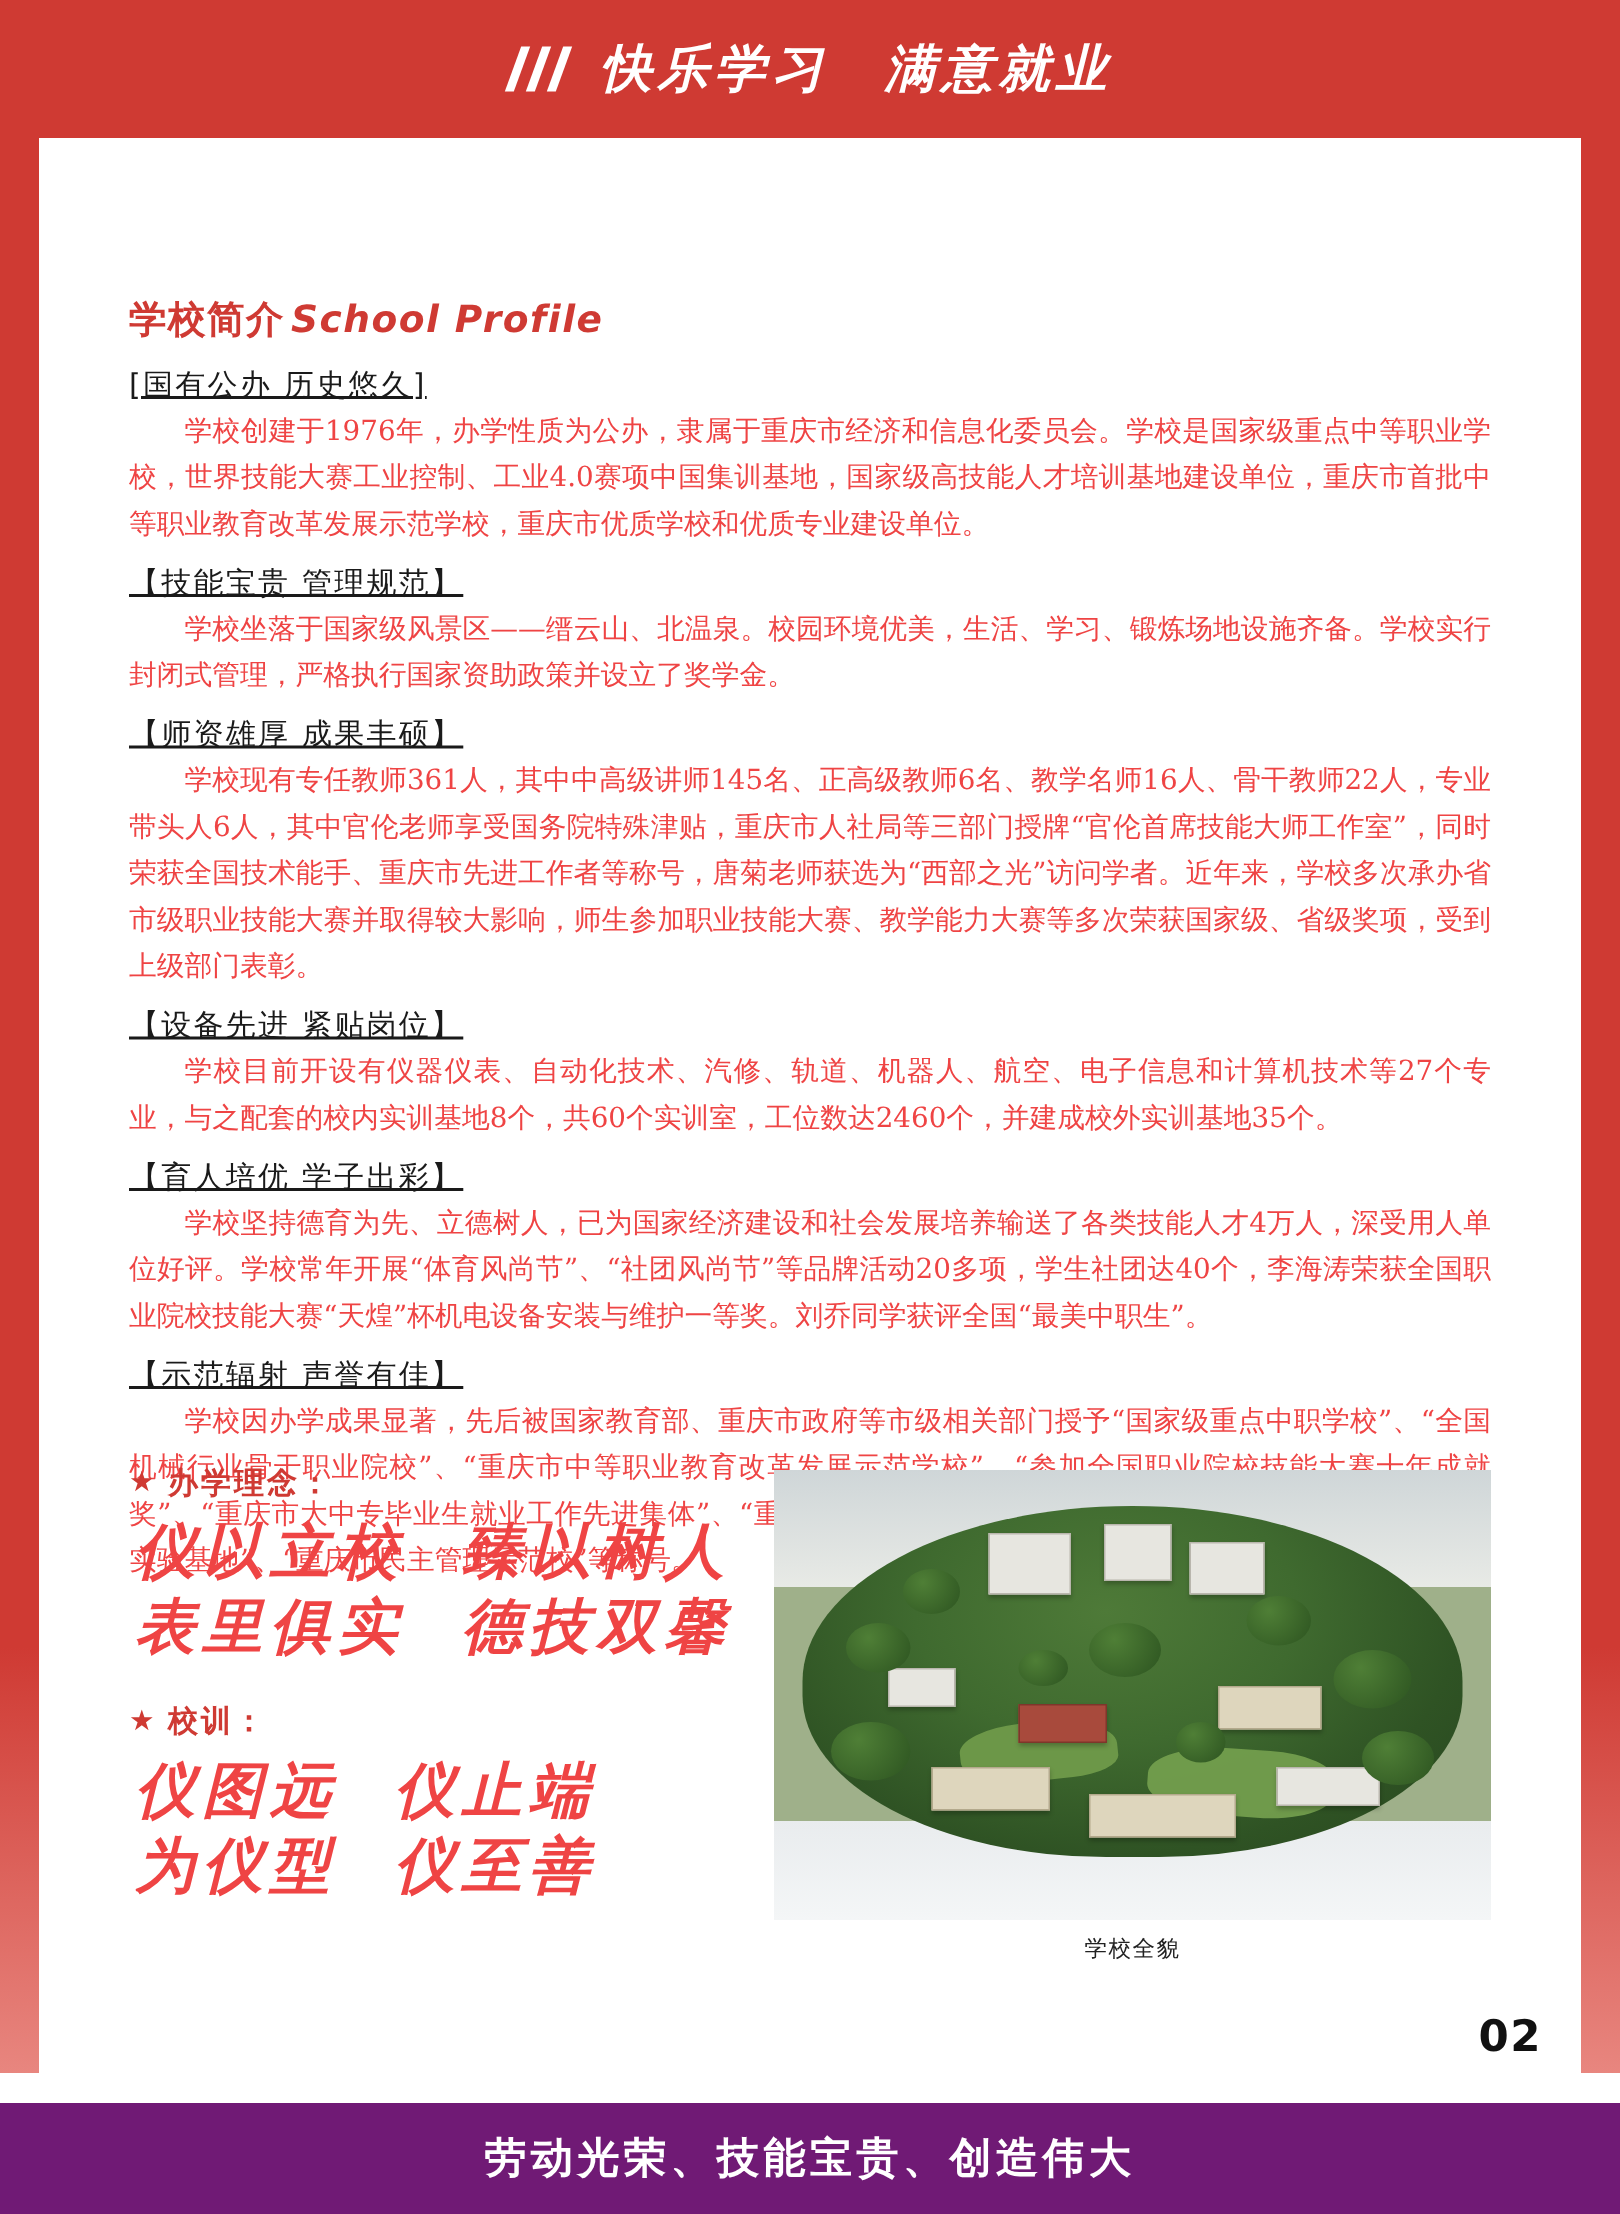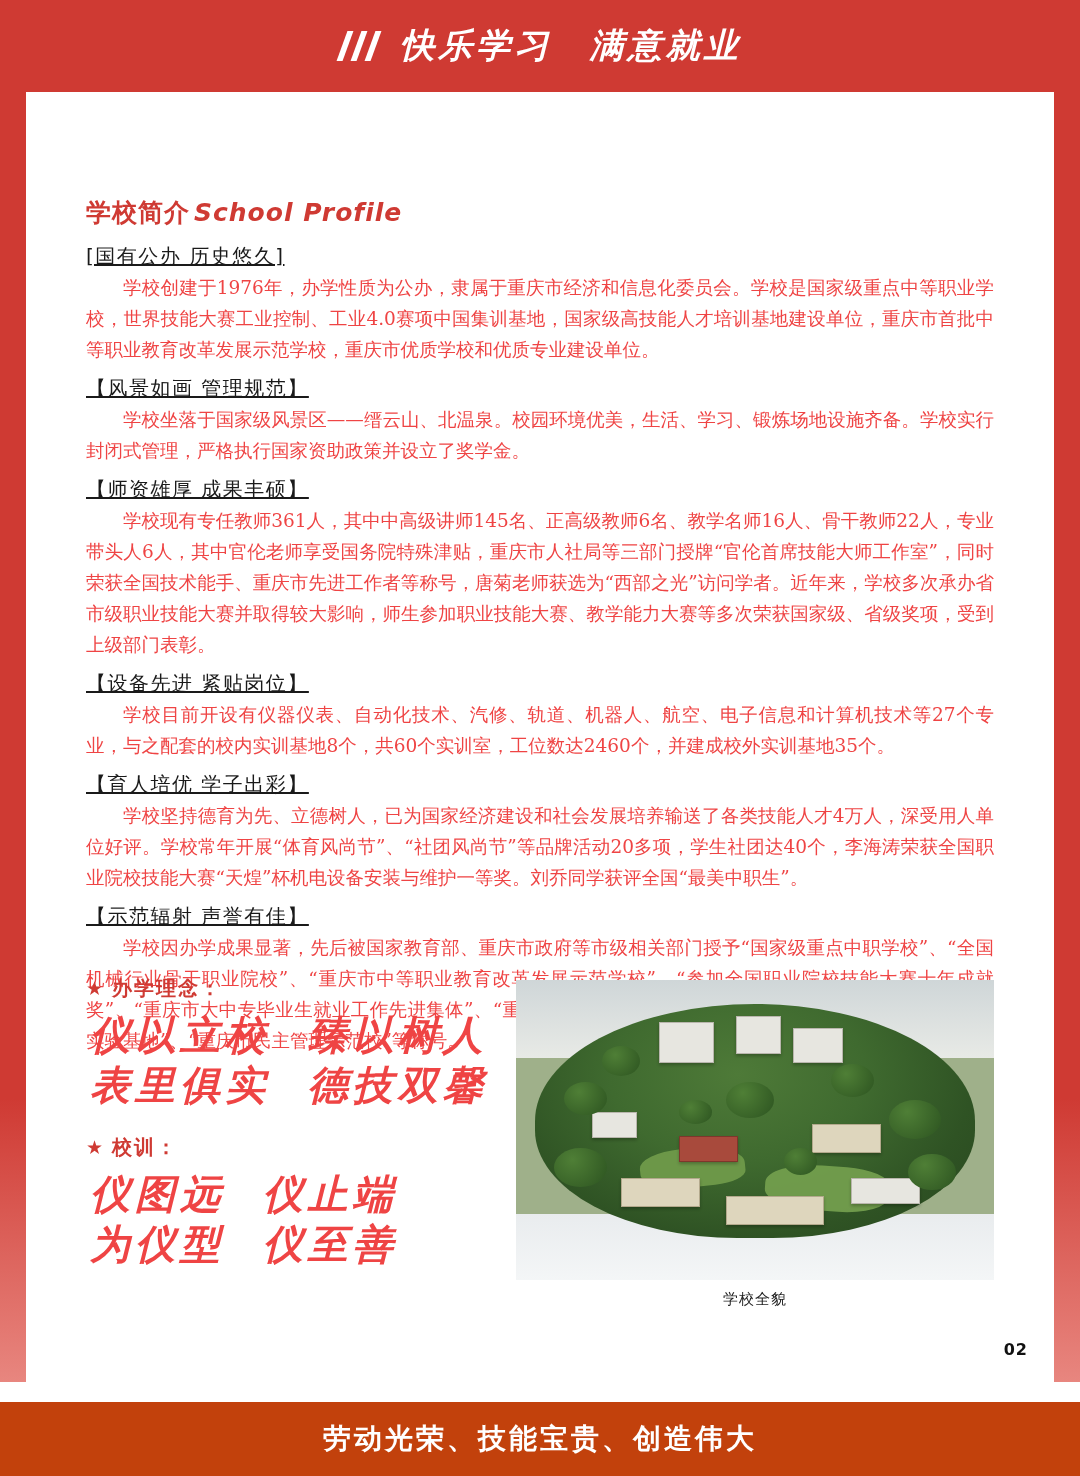--- a/index.html
+++ b/index.html
@@ -217,33 +217,33 @@
     color: #222;
     margin-top: 10px;
     letter-spacing: 1px;
   }
   
   .page-number {
     position: absolute;
     right: 52px;
     top: 1340px;
     font-family: "DejaVu Sans", "Liberation Sans", sans-serif;
-    font-size: 16px;
+    font-size: 29px;
     font-weight: bold;
     color: #111;
     letter-spacing: 1px;
   }
   
   .footer {
     position: absolute;
     left: 0;
     bottom: 0;
     width: 1080px;
     height: 74px;
-    background: #c2410c;
+    background: #701a75;
     display: flex;
     align-items: center;
     justify-content: center;
   }
   .footer-text {
     color: #ffffff;
     font-family: "DejaVu Sans", "Liberation Sans", sans-serif;
     font-size: 28px;
     font-weight: bold;
     letter-spacing: 3px;
@@ -272,21 +272,21 @@
 
     <div class="section-title">
       <span>学校简介</span><span class="en">School Profile</span>
     </div>
 
     <div>
       <div class="subhead">[国有公办  历史悠久]</div>
       <p class="para">学校创建于1976年，办学性质为公办，隶属于重庆市经济和信息化委员会。学校是国家级重点中等职业学校，世界技能大赛工业控制、工业4.0赛项中国集训基地，国家级高技能人才培训基地建设单位，重庆市首批中等职业教育改革发展示范学校，重庆市优质学校和优质专业建设单位。</p>
     </div>
     <div>
-      <div class="subhead">【风景如画  管理规范】</div>
+      <div class="subhead">【技能宝贵  管理规范】</div>
       <p class="para">学校坐落于国家级风景区——缙云山、北温泉。校园环境优美，生活、学习、锻炼场地设施齐备。学校实行封闭式管理，严格执行国家资助政策并设立了奖学金。</p>
     </div>
     <div>
       <div class="subhead">【师资雄厚  成果丰硕】</div>
       <p class="para">学校现有专任教师361人，其中中高级讲师145名、正高级教师6名、教学名师16人、骨干教师22人，专业带头人6人，其中官伦老师享受国务院特殊津贴，重庆市人社局等三部门授牌“官伦首席技能大师工作室”，同时荣获全国技术能手、重庆市先进工作者等称号，唐菊老师获选为“西部之光”访问学者。近年来，学校多次承办省市级职业技能大赛并取得较大影响，师生参加职业技能大赛、教学能力大赛等多次荣获国家级、省级奖项，受到上级部门表彰。</p>
     </div>
     <div>
       <div class="subhead">【设备先进  紧贴岗位】</div>
       <p class="para">学校目前开设有仪器仪表、自动化技术、汽修、轨道、机器人、航空、电子信息和计算机技术等27个专业，与之配套的校内实训基地8个，共60个实训室，工位数达2460个，并建成校外实训基地35个。</p>
     </div>

